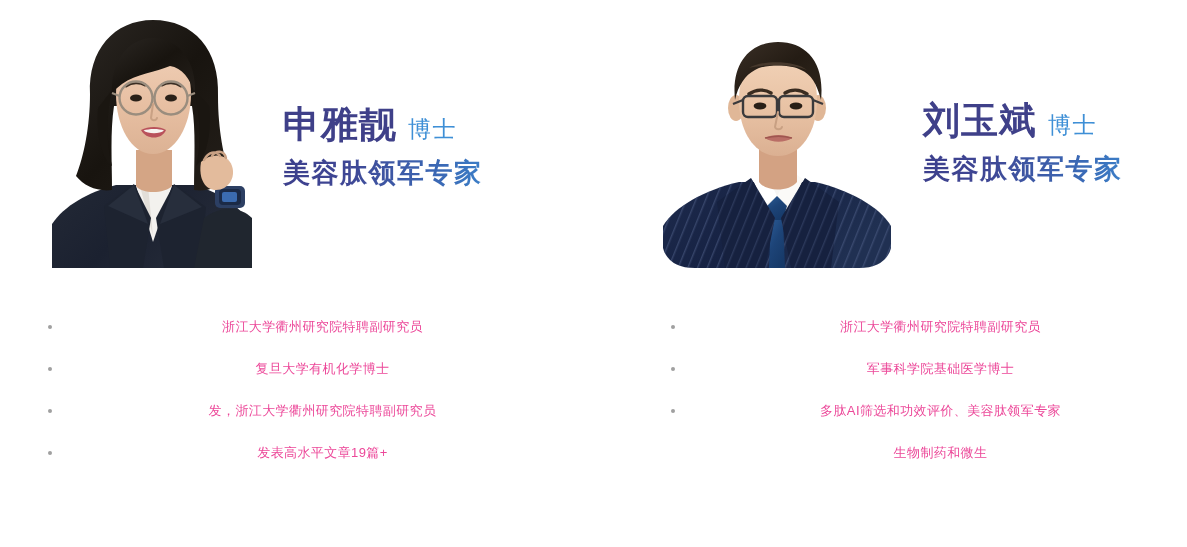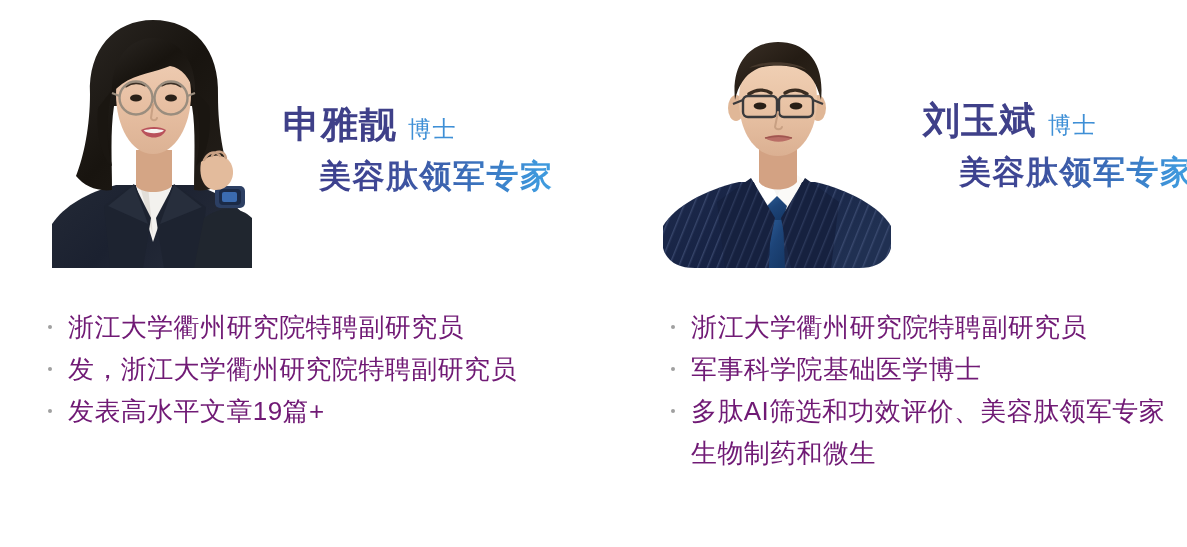--- a/index.html
+++ b/index.html
@@ -78,51 +78,51 @@
   .person-degree {
     font-size: 23px;
     font-weight: 400;
     letter-spacing: 1.5px;
     color: #3e8fd6;
     line-height: 1.1;
   }
 
   .person-role {
     margin-top: 13px;
-    font-size: 32px;
+    font-size: 27px;
     font-weight: 700;
     letter-spacing: 1.5px;
     white-space: nowrap;
     line-height: 1.18;
     background-image: linear-gradient(95deg, #3c3f8c 0%, #3f4795 22%, #3a6cb8 55%, #3e97dc 82%, #43a6e2 100%);
     -webkit-background-clip: text;
     background-clip: text;
     color: transparent;
-    margin-left: 36px;
     -webkit-text-fill-color: transparent;
   }
 
   
   .bullet-list {
     position: absolute;
     left: 47px;
     top: 306px;
     width: 530px;
   }
   .right .bullet-list { left: 638px; width: 520px; }
   .profile-card.right .bullet-list { left: 45px; }
 
   .bullet-item {
     position: relative;
     padding-left: 21px;
-    font-size: 26px;
-    color: #701a75;
+    font-size: 13px;
+    color: #ec4899;
     line-height: 42px;
     letter-spacing: 0.4px;
     font-weight: 400;
+    text-align: center;
   }
 
   .bullet-item .dot {
     position: absolute;
     left: 1px;
     top: 19px;
     width: 4px;
     height: 4px;
     border-radius: 50%;
     background: #a0a0a0;
@@ -227,20 +227,24 @@
           <span class="person-degree">博士</span>
         </div>
         <div class="person-role">美容肽领军专家</div>
       </div>
     </div>
 
     <div class="bullet-list">
       <div class="bullet-item">
         <span class="dot"></span>
         <span class="bullet-text">浙江大学衢州研究院特聘副研究员</span>
+      </div>
+      <div class="bullet-item">
+        <span class="dot"></span>
+        <span class="bullet-text">复旦大学有机化学博士</span>
       </div>
       <div class="bullet-item">
         <span class="dot"></span>
         <span class="cont">发，浙江大学衢州研究院特聘副研究员</span>
       </div>
       <div class="bullet-item">
         <span class="dot"></span>
         <span class="bullet-text">发表高水平文章19篇+</span>
       </div>
     </div>

